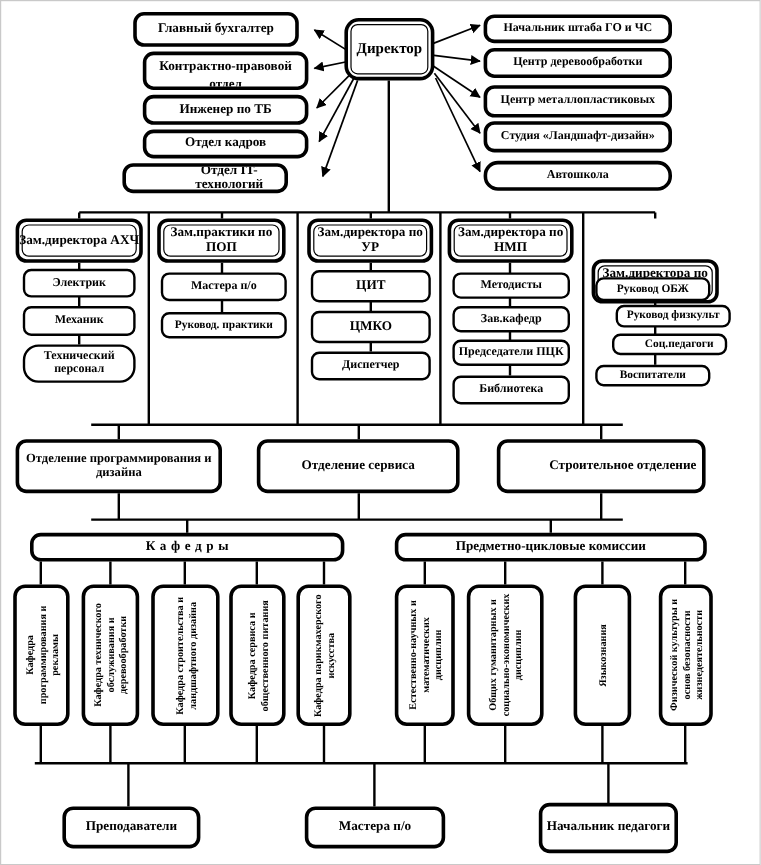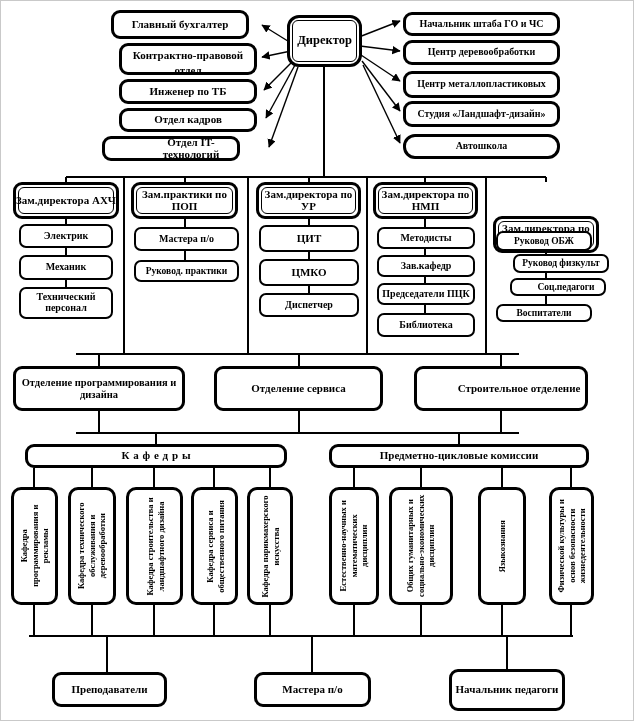--- a/index.html
+++ b/index.html
@@ -82,21 +82,21 @@
   <div class="box f10" style="left:402px;top:133px;width:157px;height:25px;border-radius:12px;">Автошкола</div>
 
   <div class="box dbl f11" style="left:12px;top:181px;width:106px;height:37px;">Зам.директора АХЧ</div>
   <div class="box dbl f11" style="left:130px;top:181px;width:107px;height:37px;">Зам.практики по ПОП</div>
   <div class="box dbl f11" style="left:255px;top:181px;width:105px;height:37px;">Зам.директора по УР</div>
   <div class="box dbl f11" style="left:372px;top:181px;width:105px;height:37px;">Зам.директора по НМП</div>
   <div class="box dbl f11" style="left:492px;top:181px;width:106px;height:37px;margin-top:34px;">Зам.директора по ВР</div>
 
   <div class="box thin f10" style="left:18px;top:223px;width:94px;height:24px;">Электрик</div>
   <div class="box thin f10" style="left:18px;top:254px;width:94px;height:25px;">Механик</div>
-  <div class="box thin f10" style="left:18px;top:286px;width:94px;height:32px;">Технический персонал</div>
+  <div class="box thin f10" style="left:18px;top:286px;width:94px;height:32px;border-radius:13px;">Технический персонал</div>
 
   <div class="box thin f10" style="left:133px;top:226px;width:105px;height:24px;">Мастера п/о</div>
   <div class="box thin f95" style="left:133px;top:259px;width:105px;height:22px;">Руковод. практики</div>
 
   <div class="box thin f11" style="left:258px;top:224px;width:100px;height:27px;">ЦИТ</div>
   <div class="box thin f11" style="left:258px;top:258px;width:100px;height:27px;">ЦМКО</div>
   <div class="box thin f10" style="left:258px;top:292px;width:100px;height:24px;">Диспетчер</div>
 
   <div class="box thin f10" style="left:376px;top:226px;width:98px;height:22px;">Методисты</div>
   <div class="box thin f10" style="left:376px;top:254px;width:98px;height:22px;">Зав.кафедр</div>

